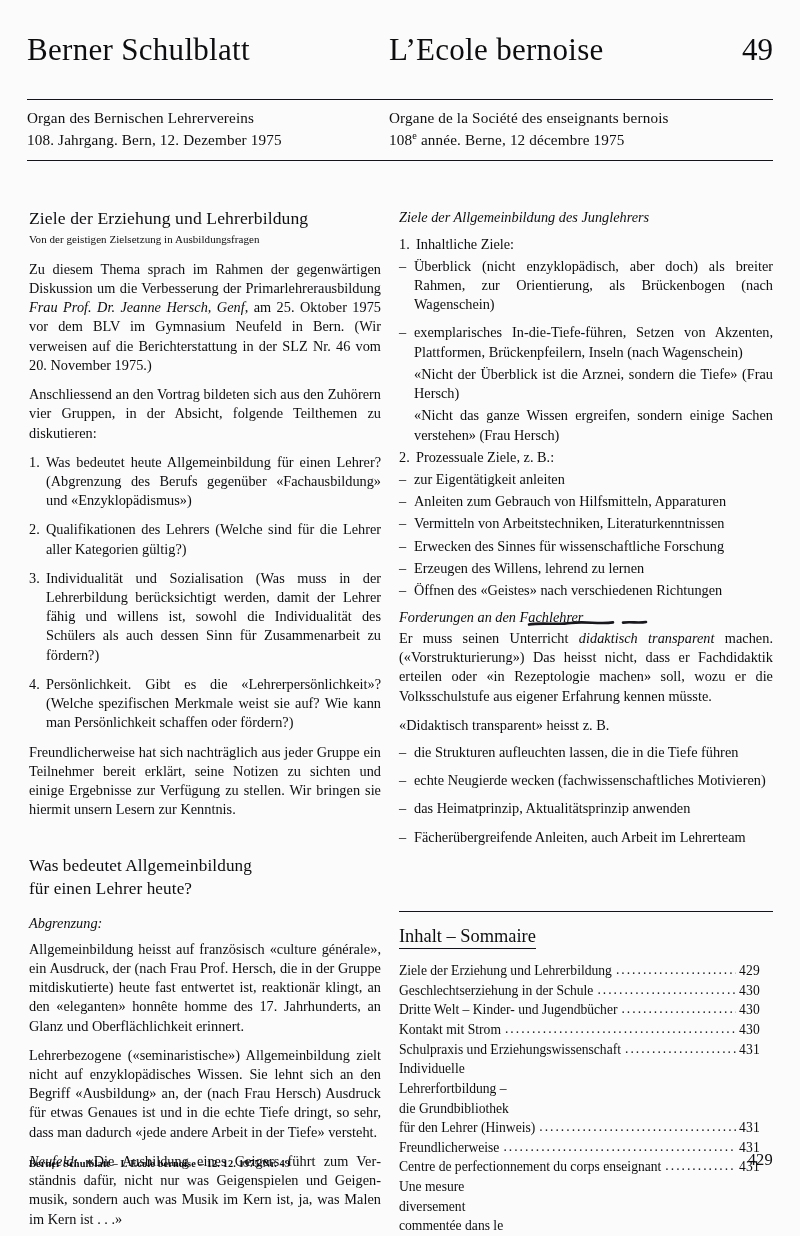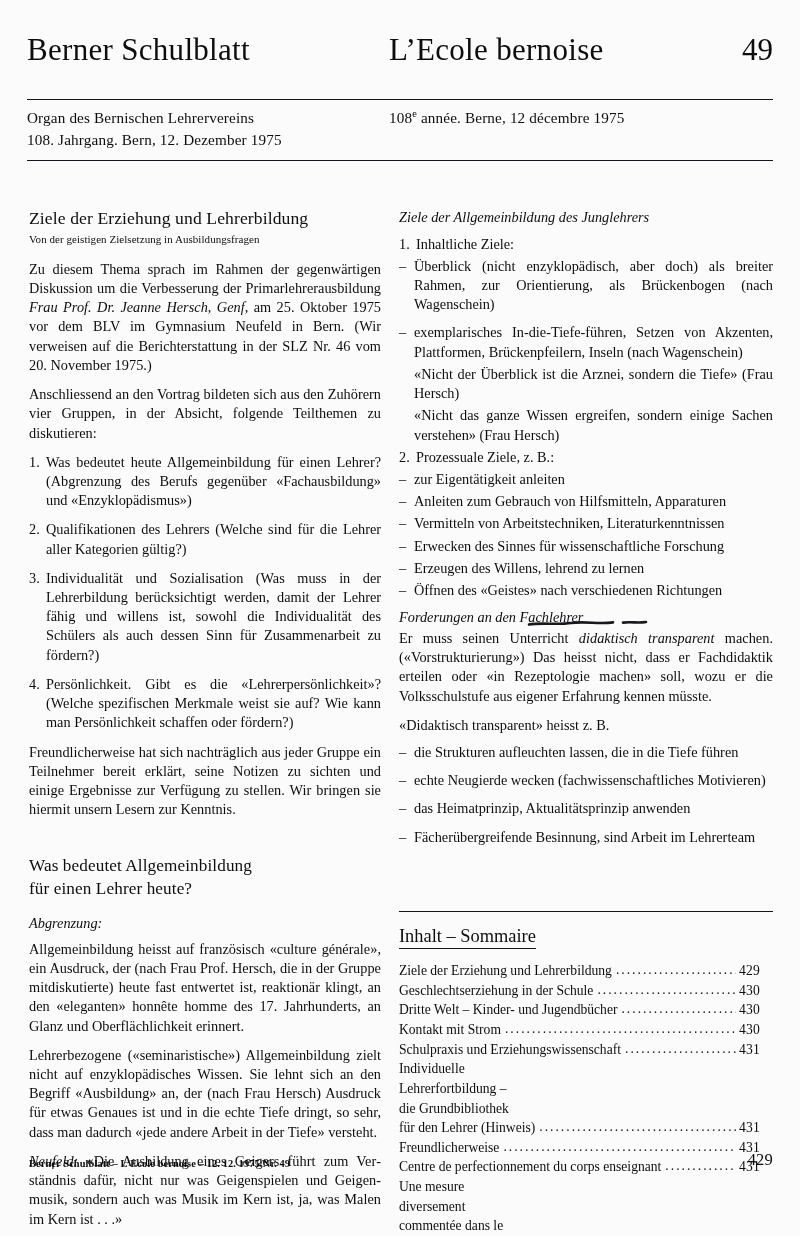--- a/index.html
+++ b/index.html
@@ -306,20 +306,21 @@
   </div>
 
   <div class="rule rule-top"></div>
 
   <div class="subhead">
     <div class="subhead-col subhead-de">
       <span class="l1">Organ des Bernischen Lehrervereins</span>
       <span class="l2">108. Jahrgang. Bern, 12. Dezember 1975</span>
     </div>
     <div class="subhead-col subhead-fr">
+      <span class="l1">Organe de la Société des enseignants bernois</span>
       <span class="l2"><span>108</span><sup class="ord">e</sup><span> année. Berne, 12 décembre 1975</span></span>
     </div>
   </div>
 
   <div class="rule rule-bottom rule-thin"></div>
 
   <div class="col col-left">
 
     <h1 class="sec-title">Ziele der Erziehung und Lehrerbildung</h1>
     <div class="sec-sub">Von der geistigen Zielsetzung in Ausbildungsfragen</div>
@@ -385,21 +386,21 @@
       </svg>
       <span>Er muss seinen Unterricht </span><span class="ital">didaktisch transparent</span><span> machen. («Vorstrukturierung») Das heisst nicht, dass er Fach­didaktik erteilen oder «in Rezeptologie machen» soll, wozu er die Volksschulstufe aus eigener Erfahrung kennen müsste.</span>
     </p>
 
     <p class="body" style="margin-bottom:8px;">«Didaktisch transparent» heisst z. B.</p>
 
     <ul class="dash">
       <li class="gap">die Strukturen aufleuchten lassen, die in die Tiefe führen</li>
       <li class="gap">echte Neugierde wecken (fachwissenschaftliches Moti­vieren)</li>
       <li class="gap">das Heimatprinzip, Aktualitätsprinzip anwenden</li>
-      <li class="gap">Fächerübergreifende Besinnung, sind Arbeit im Lehrerteam</li>
+      <li class="gap">Fächerübergreifende Anleiten, auch Arbeit im Lehrerteam</li>
     </ul>
 
   </div>
 
   <div class="toc-rule"></div>
 
   <div class="toc-wrap">
     <h2 class="toc-title">Inhalt – Sommaire</h2>
 
     <div class="toc-list">

